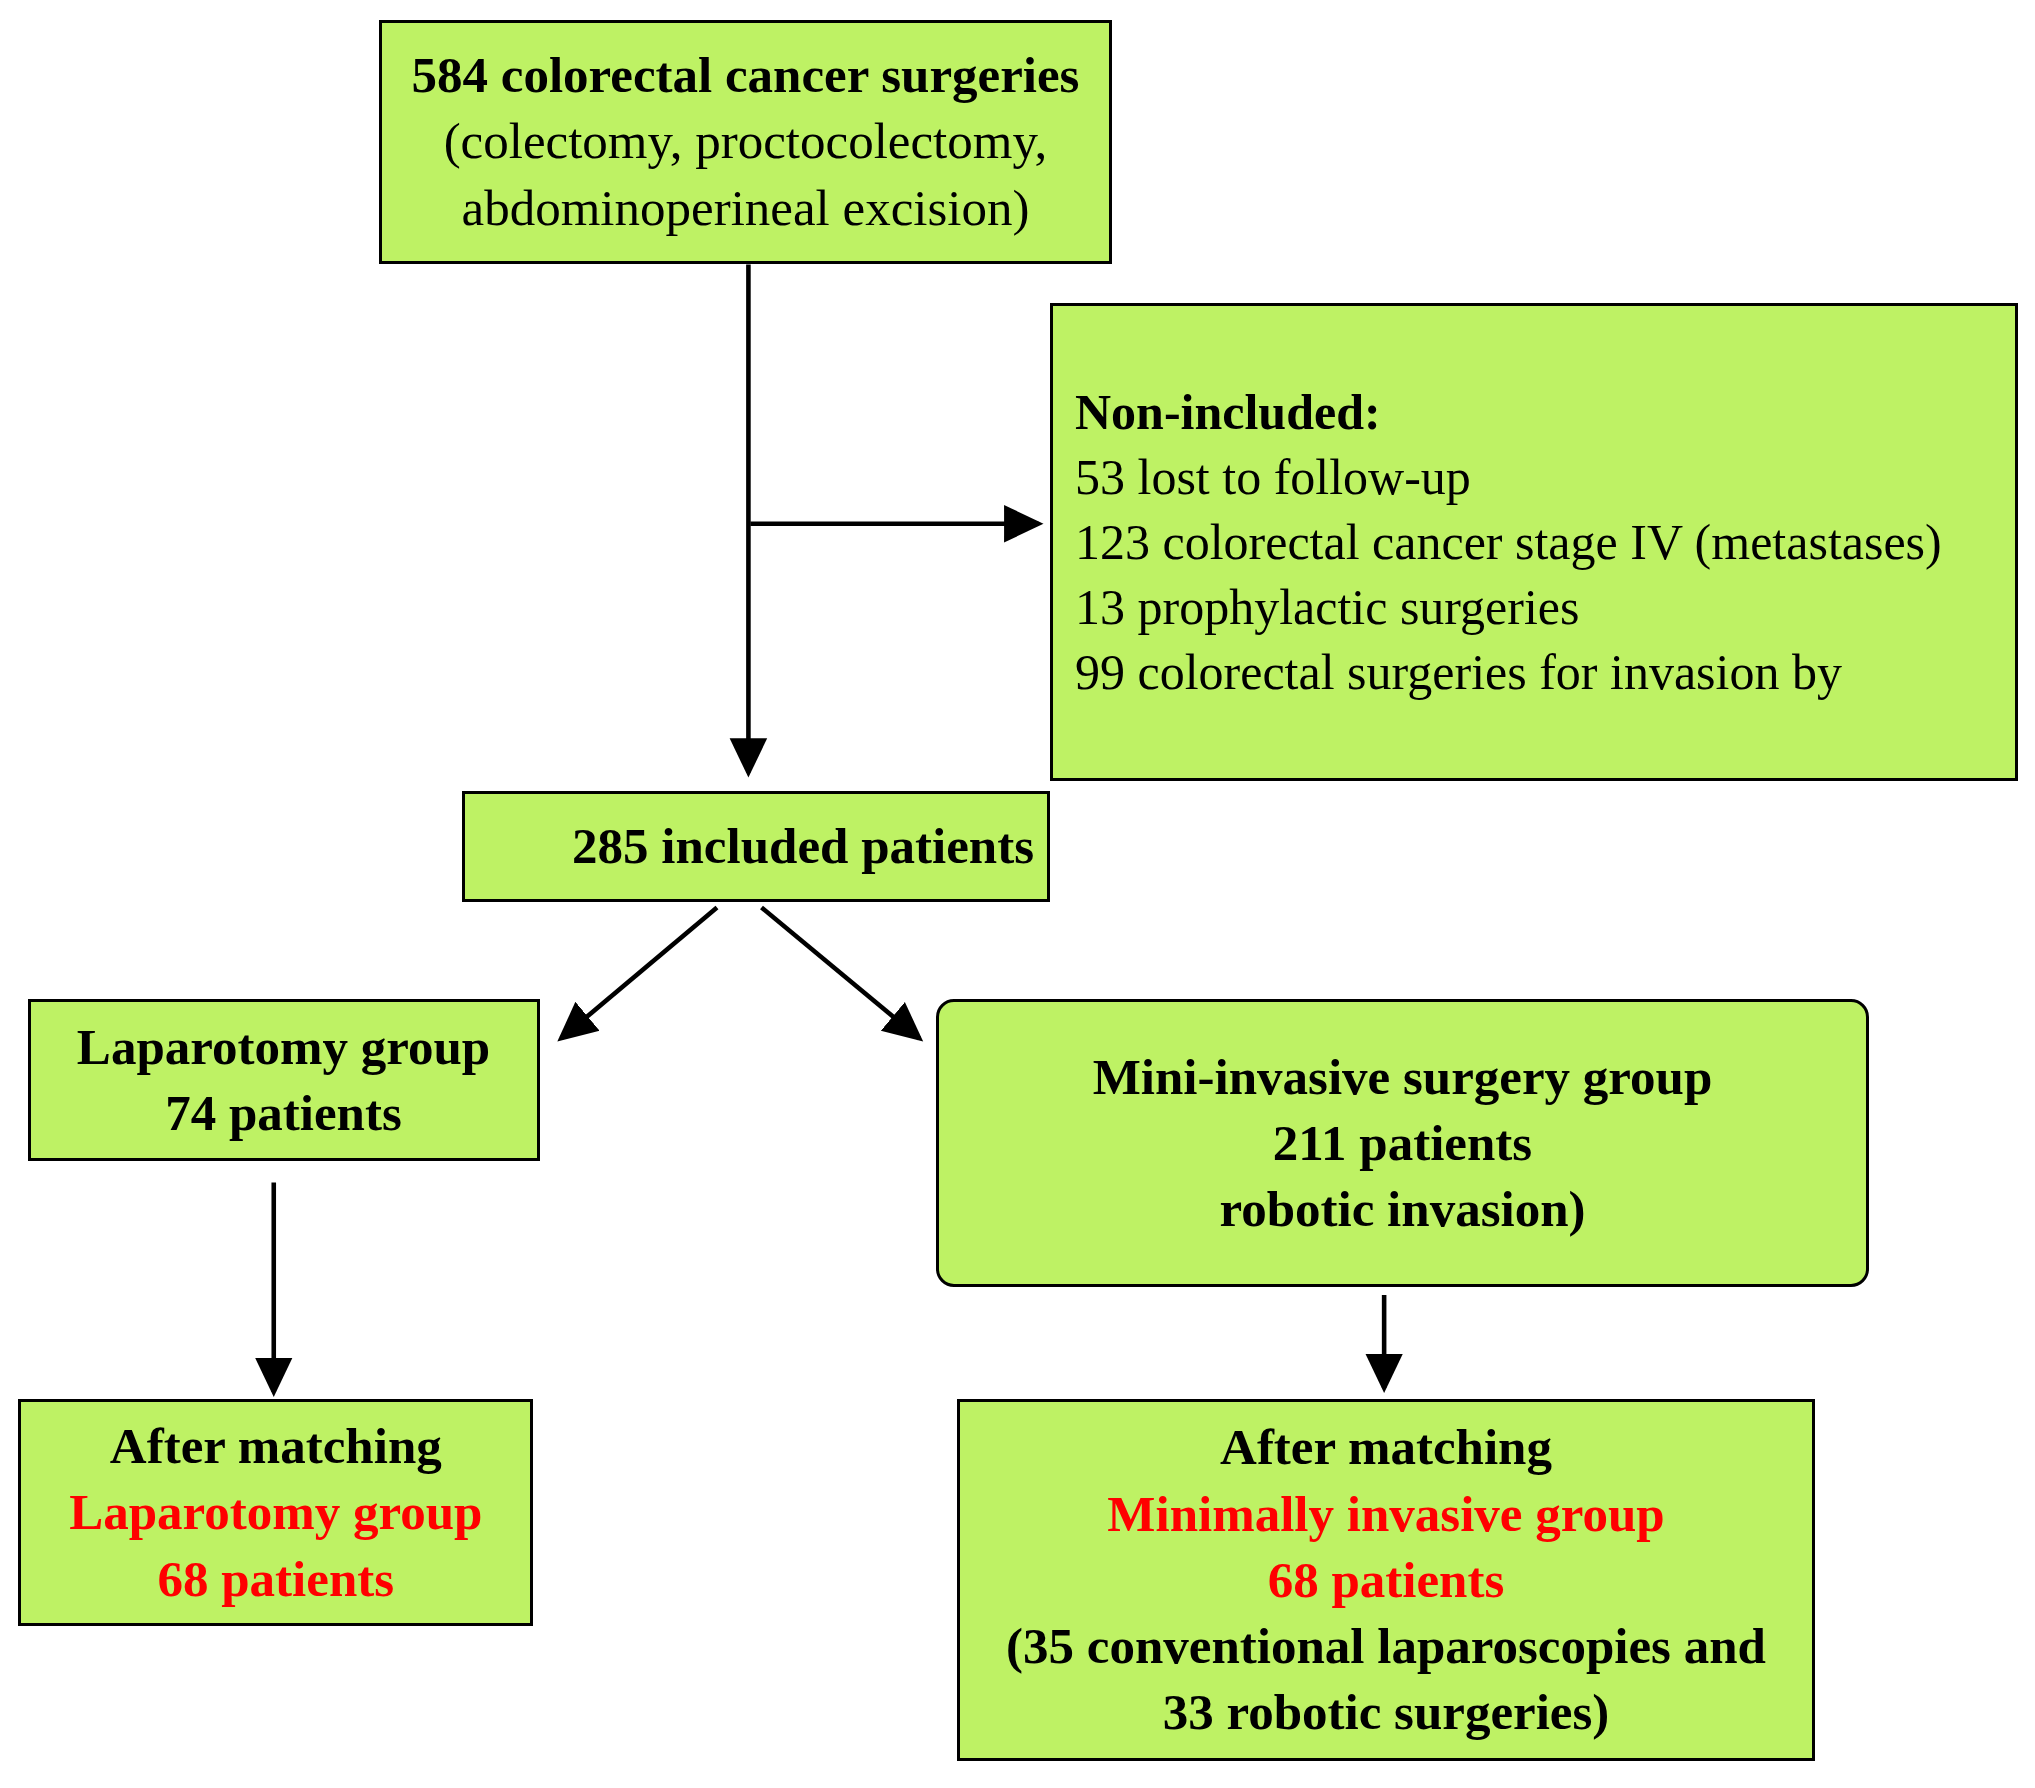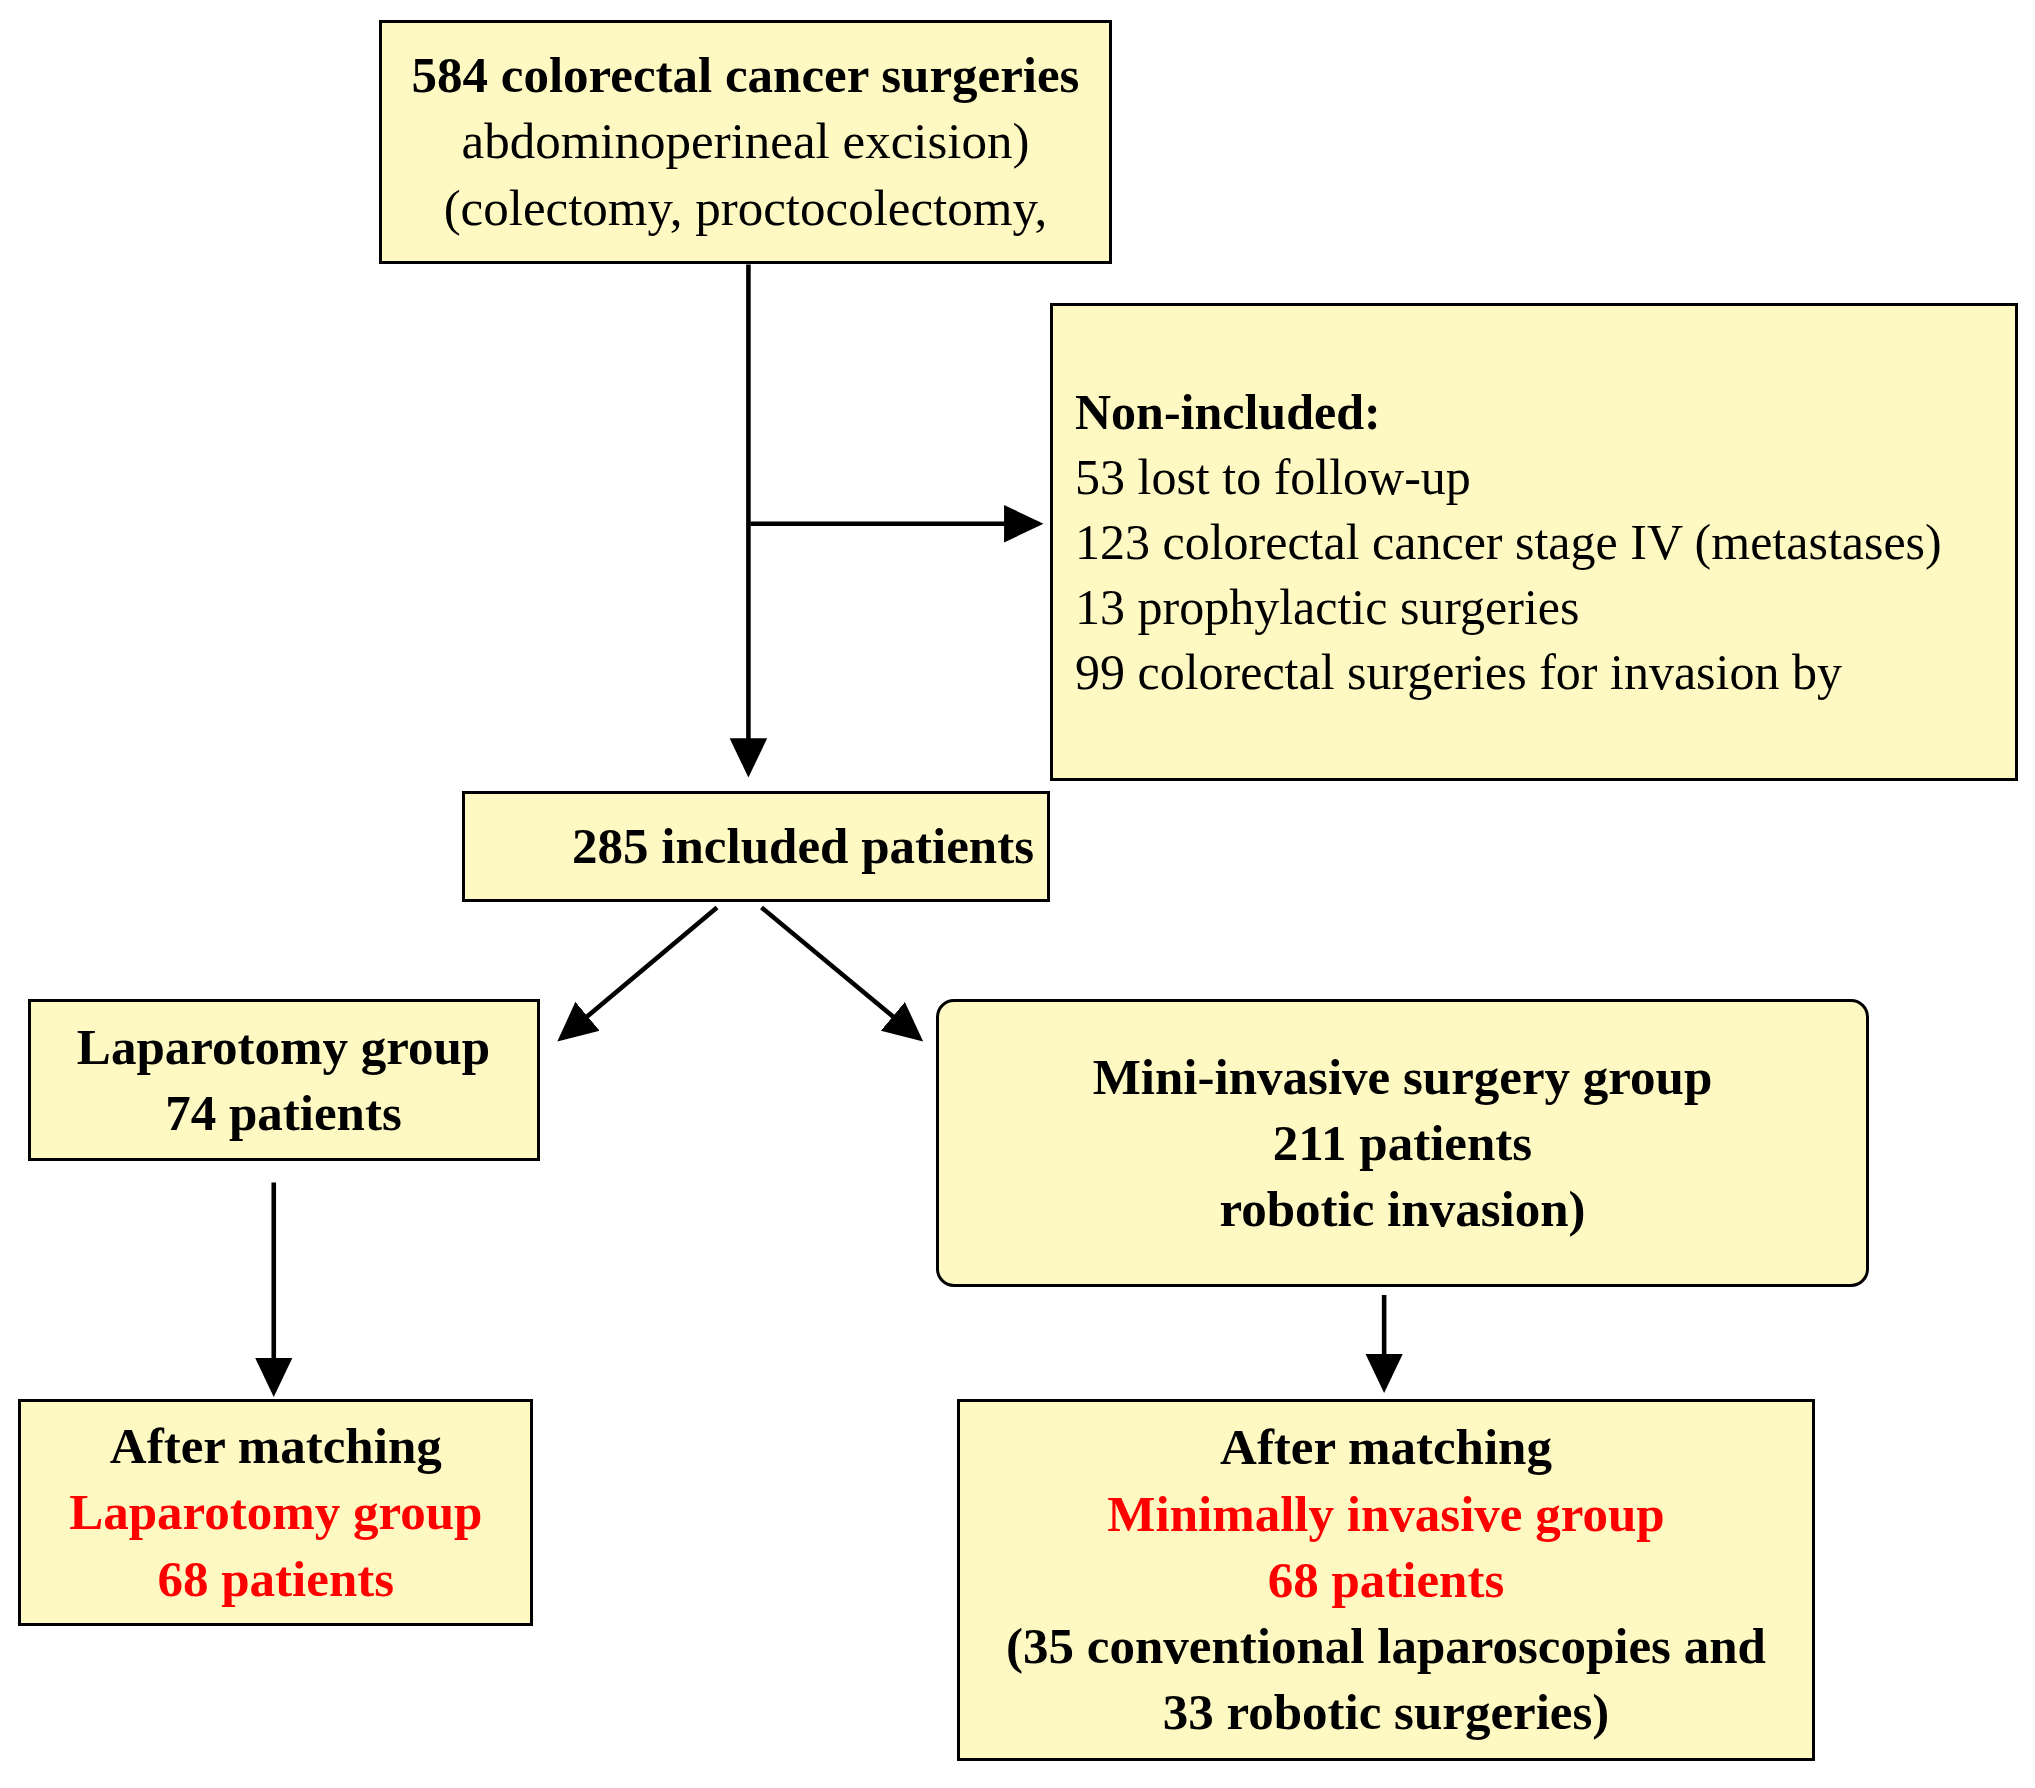--- a/index.html
+++ b/index.html
@@ -13,21 +13,21 @@
     width: 2035px;
     height: 1788px;
     background: #ffffff;
     font-family: "Liberation Serif", "DejaVu Serif", serif;
     overflow: hidden;
   }
   .box {
     position: absolute;
     box-sizing: border-box;
     border: 3.3px solid #000000;
-    background: #fef9c3;
+    background: #bef264;
     display: flex;
     flex-direction: column;
     justify-content: center;
     color: #000000;
   }
   .box .line {
     display: block;
     white-space: nowrap;
     line-height: 1.30;
   }
@@ -96,22 +96,22 @@
 
     <line x1="1163" y1="1386" x2="1404" y2="1586" stroke="#000000" stroke-width="7" marker-end="url(#arrowhead)"></line>
 
     <line x1="418" y1="1806" x2="418" y2="2126" stroke="#000000" stroke-width="7" marker-end="url(#arrowhead)"></line>
 
     <line x1="2114" y1="1978" x2="2114" y2="2120" stroke="#000000" stroke-width="7" marker-end="url(#arrowhead)"></line>
   </svg>
 
   <div class="box" id="box-source">
     <span class="line center bold">584 colorectal cancer surgeries</span>
+    <span class="line center">(colectomy, proctocolectomy,</span>
     <span class="line center">abdominoperineal excision)</span>
-    <span class="line center">(colectomy, proctocolectomy,</span>
   </div>
 
   <div class="box" id="box-excluded">
     <span class="line left bold">Non-included:</span>
     <span class="line left">53 lost to follow-up</span>
     <span class="line left">123 colorectal cancer stage IV (metastases)</span>
     <span class="line left">13 prophylactic surgeries</span>
     <span class="line left">99 colorectal surgeries for invasion by</span>
   </div>
 

